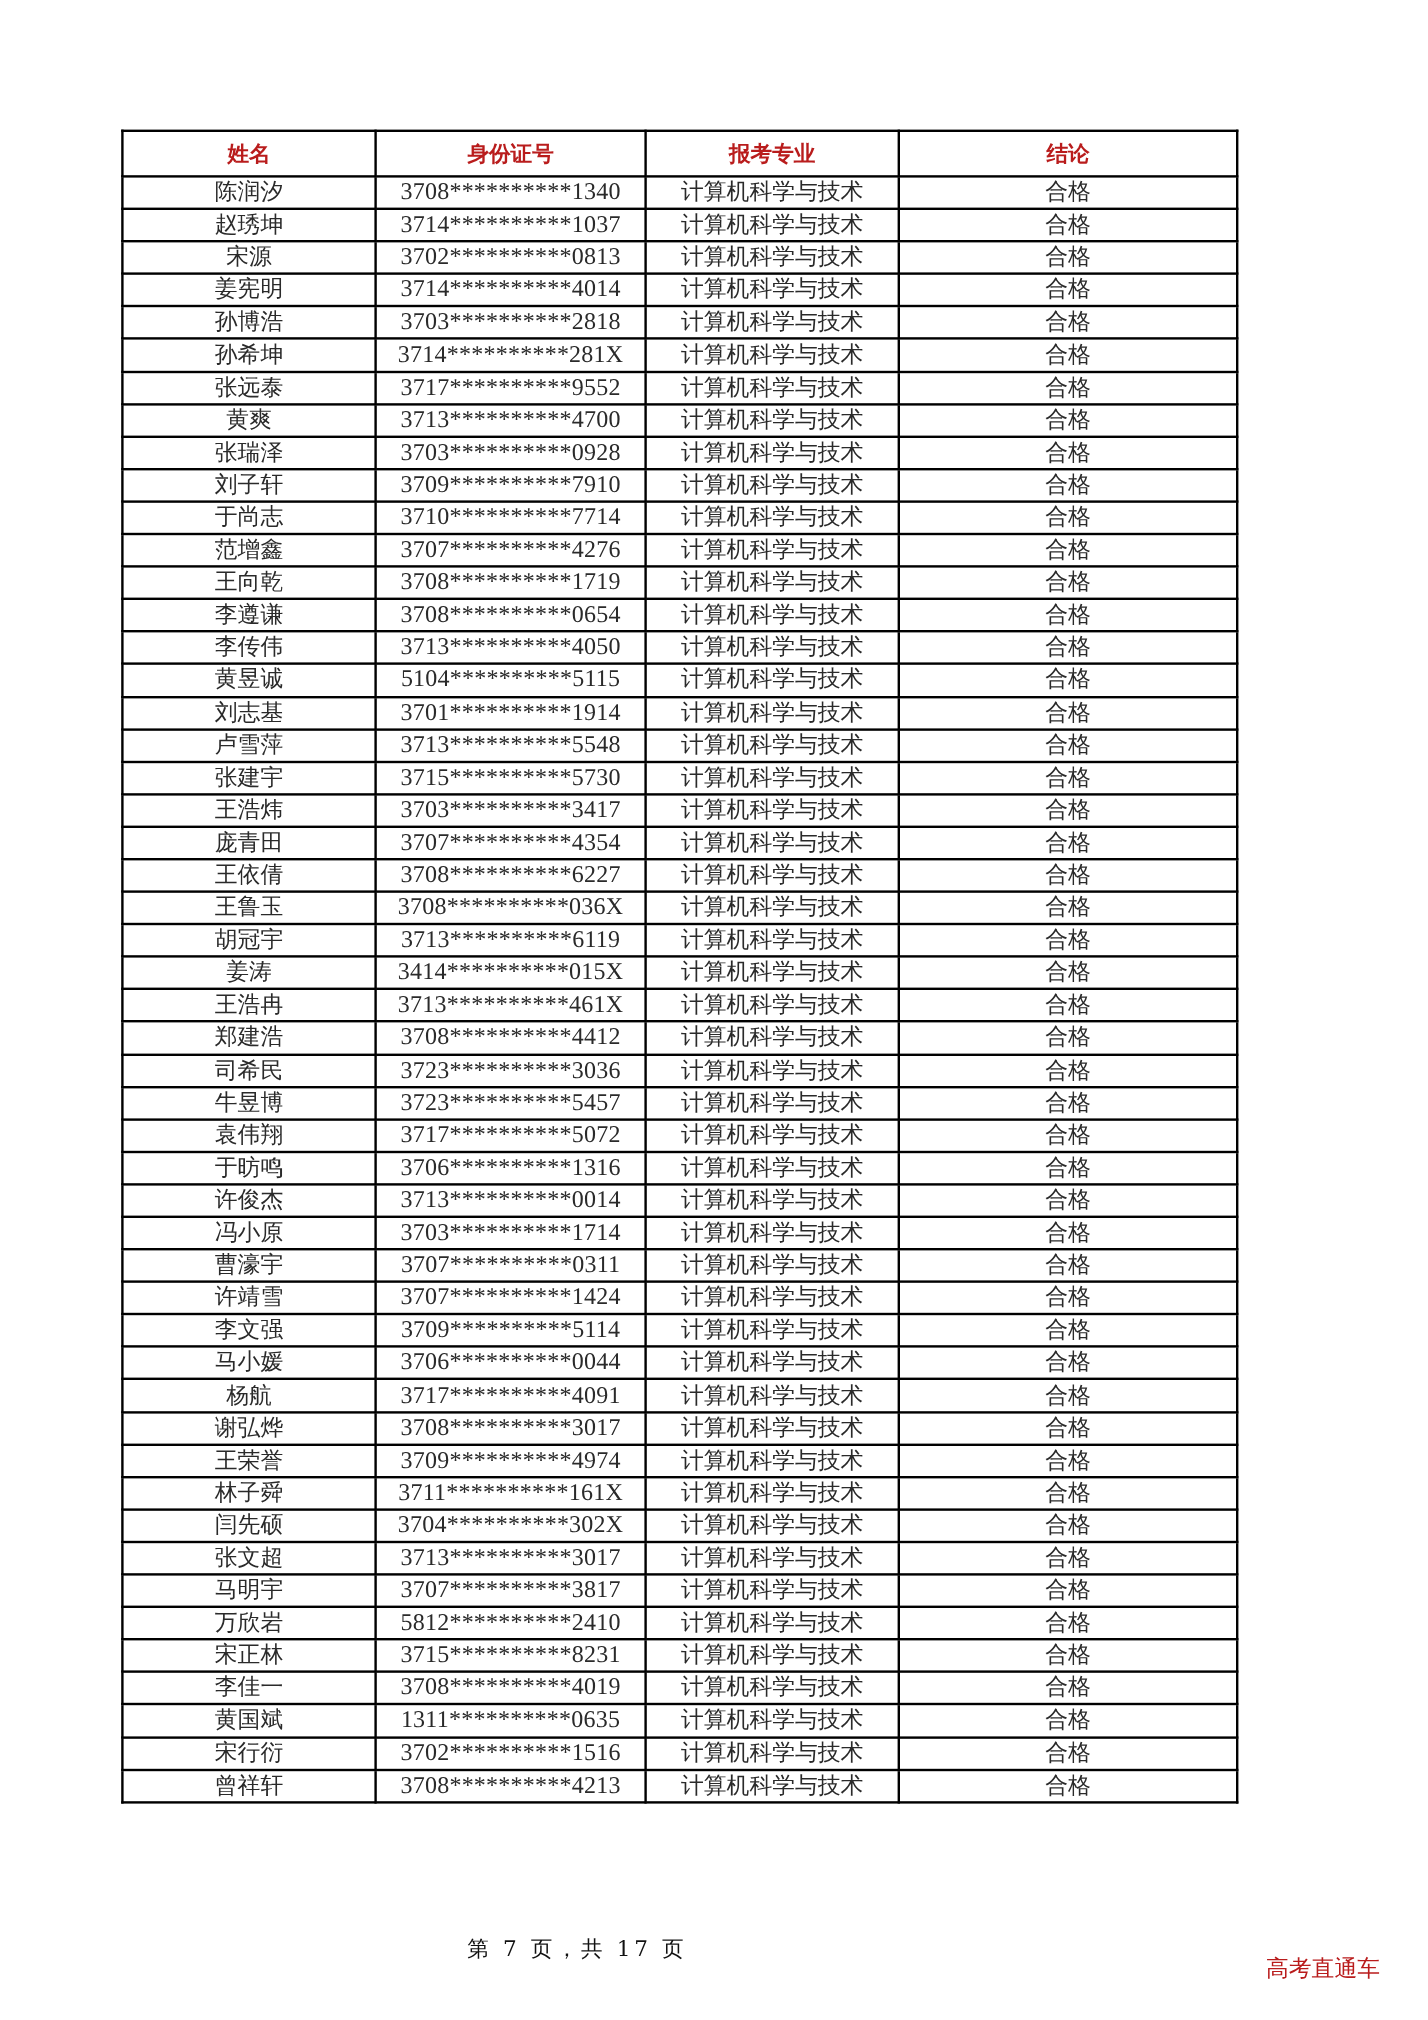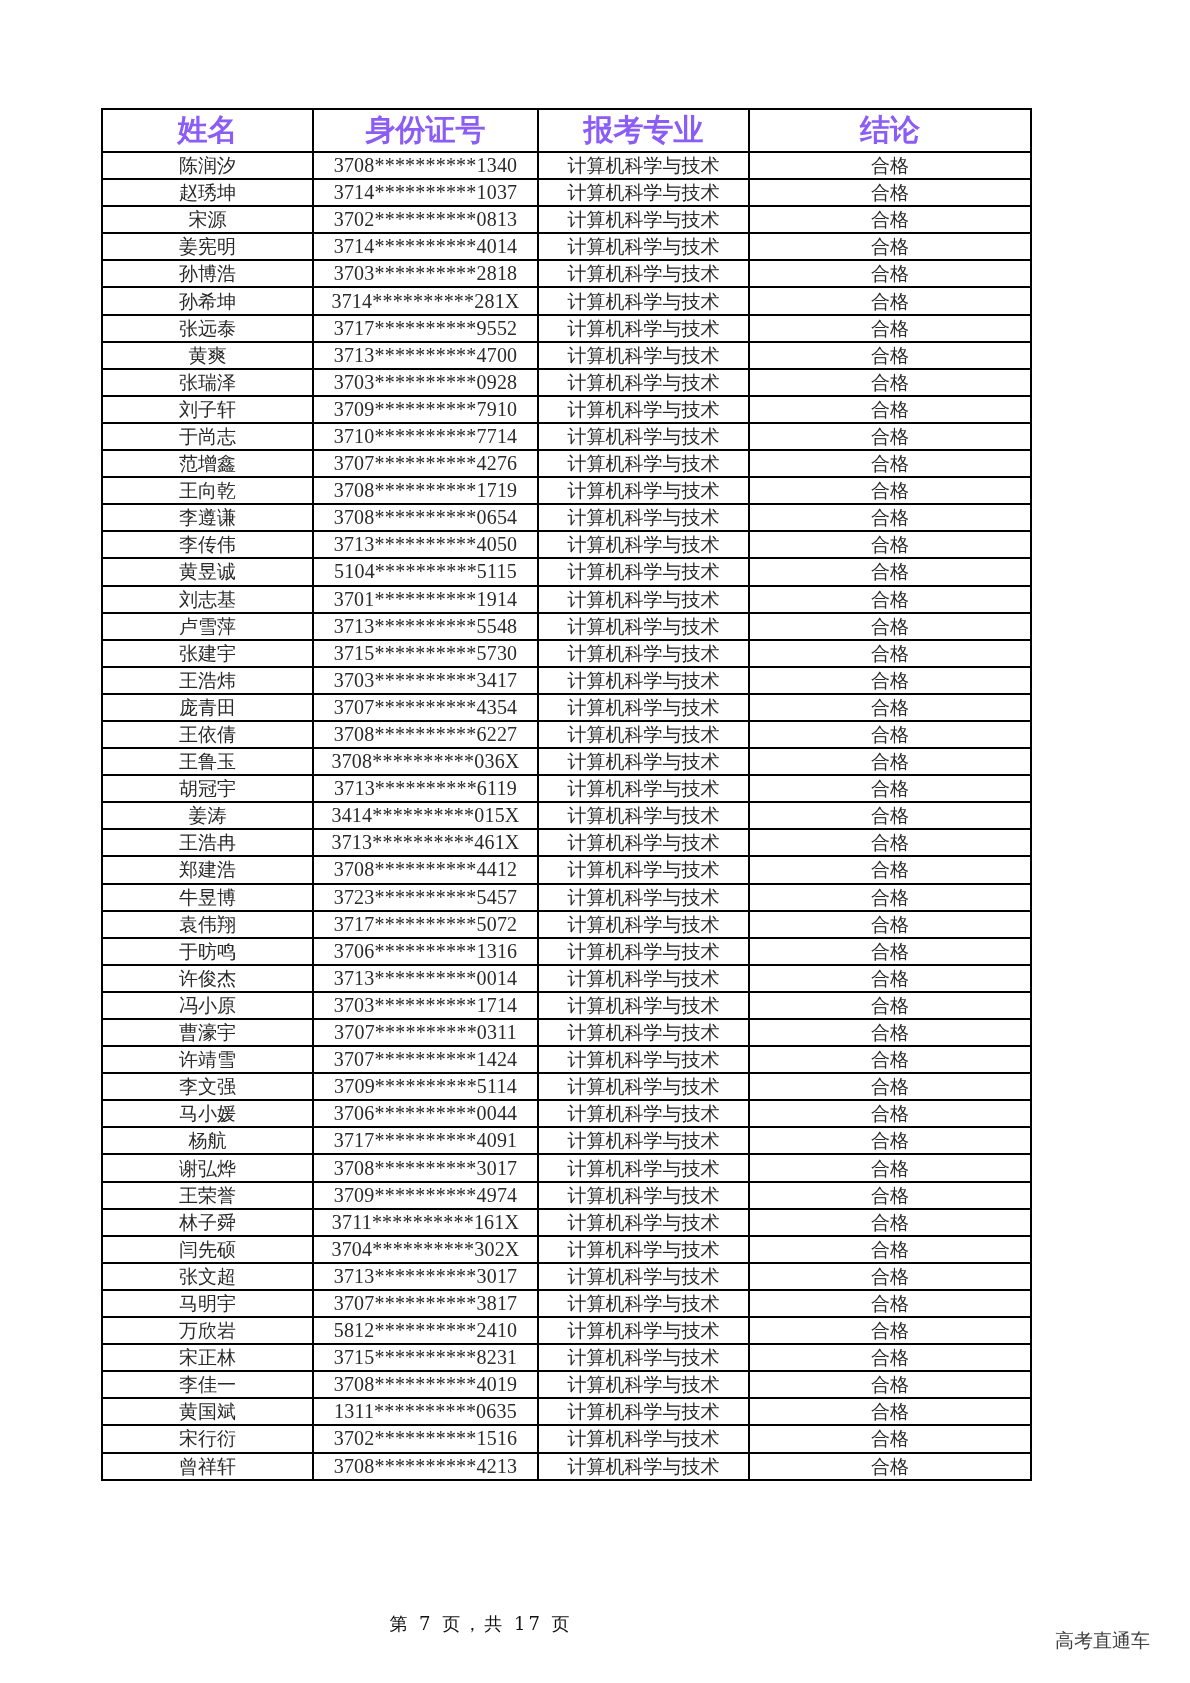--- a/index.html
+++ b/index.html
@@ -6,27 +6,27 @@
   body { width: 1190px; height: 1683px; position: relative; overflow: hidden;
          font-family: "DejaVu Serif", "Liberation Serif", serif; color: #1a1a1a; }
   table.roster { position: absolute; left: 101px; top: 108px; border-collapse: collapse;
                  table-layout: fixed; width: 929px; }
   table.roster col.c1 { width: 211px; }
   table.roster col.c2 { width: 225px; }
   table.roster col.c3 { width: 211px; }
   table.roster col.c4 { width: 282px; }
   table.roster th, table.roster td { border: 2px solid #000; text-align: center; padding: 0;
                  overflow: hidden; white-space: nowrap; }
-  table.roster th { height: 36px; font-size: 30px; font-weight: bold;
-                 font-family: "DejaVu Sans", "Liberation Sans", sans-serif; color: #8b5cf6; }
+  table.roster th { height: 36px; font-size: 18px; font-weight: bold;
+                 font-family: "DejaVu Sans", "Liberation Sans", sans-serif; color: #b91c1c; }
   table.roster td { height: 25.1px; font-size: 19px; line-height: 25px; color: #2a2a2a; }
   table.roster td.id { font-family: "Liberation Serif", "DejaVu Serif", serif; font-size: 20px; letter-spacing: 0.2px; }
   .footer { position: absolute; left: 0; width: 962px; top: 1612px; text-align: center;
             font-size: 18px; color: #111; letter-spacing: 3px; }
-  .watermark { position: absolute; left: 1055px; top: 1628px; font-size: 19px; color: #404040;
+  .watermark { position: absolute; left: 1055px; top: 1628px; font-size: 19px; color: #b91c1c;
                font-family: "DejaVu Sans", "Liberation Sans", sans-serif; }
 </style>
 </head>
 <body>
 
 <table class="roster">
   <colgroup>
       <col class="c1">
       <col class="c2">
       <col class="c3">
@@ -197,20 +197,26 @@
         <td>计算机科学与技术</td>
         <td>合格</td>
       </tr>
       <tr>
         <td>郑建浩</td>
         <td class="id">3708**********4412</td>
         <td>计算机科学与技术</td>
         <td>合格</td>
       </tr>
       <tr>
+        <td>司希民</td>
+        <td class="id">3723**********3036</td>
+        <td>计算机科学与技术</td>
+        <td>合格</td>
+      </tr>
+      <tr>
         <td>牛昱博</td>
         <td class="id">3723**********5457</td>
         <td>计算机科学与技术</td>
         <td>合格</td>
       </tr>
       <tr>
         <td>袁伟翔</td>
         <td class="id">3717**********5072</td>
         <td>计算机科学与技术</td>
         <td>合格</td>

